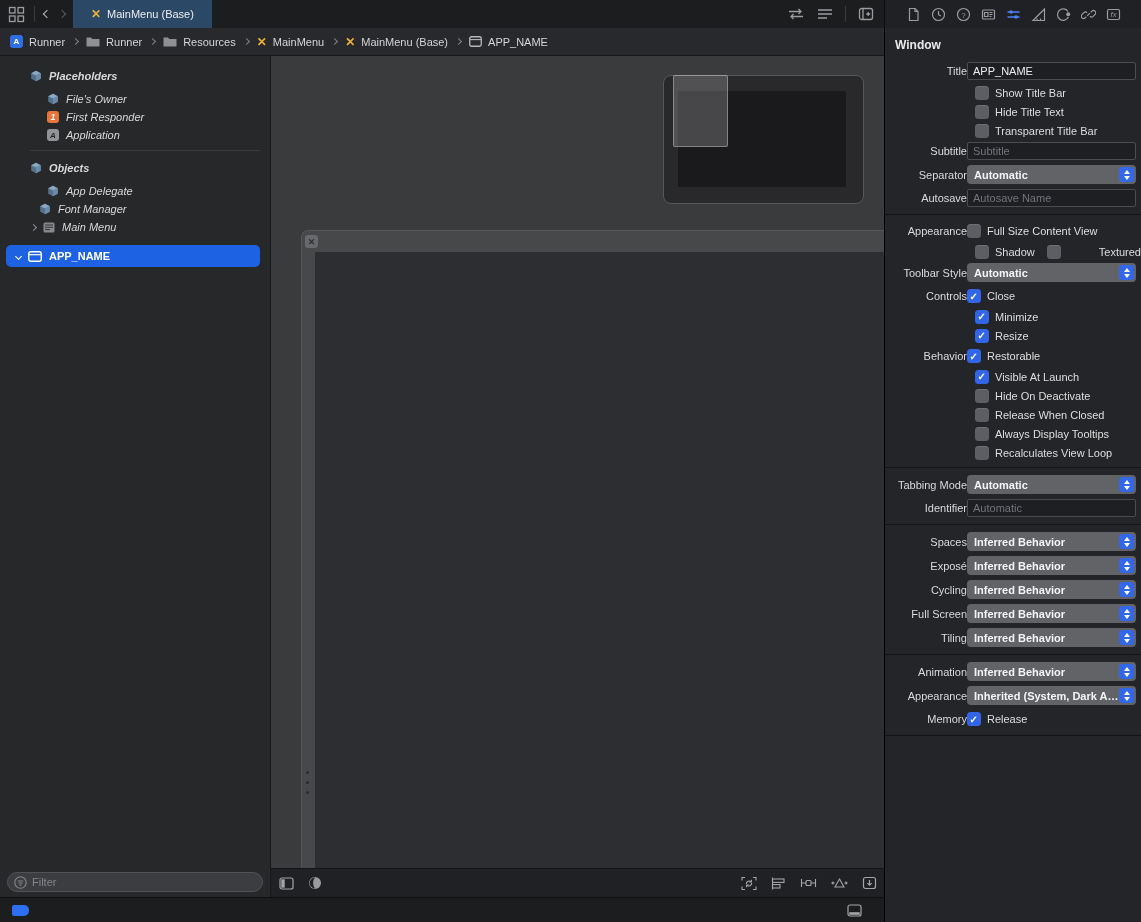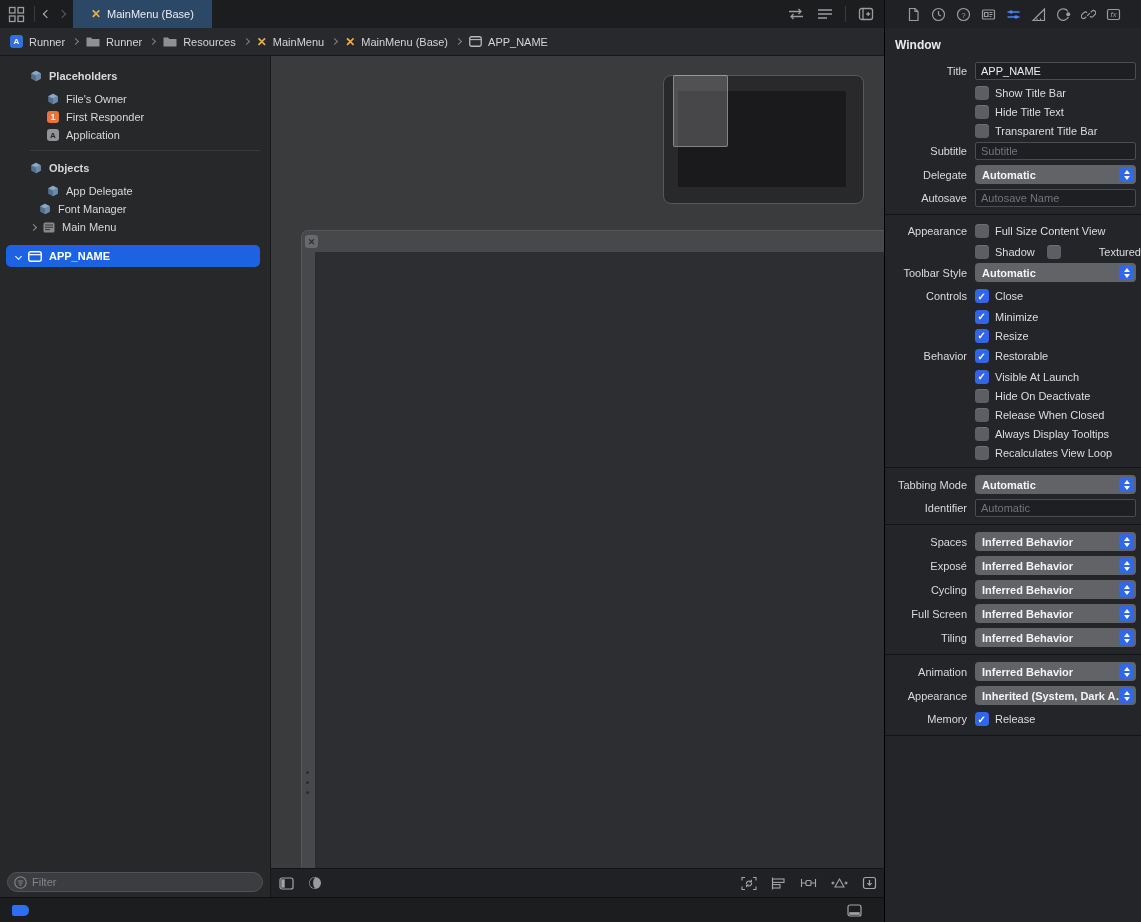--- a/index.html
+++ b/index.html
@@ -38,21 +38,21 @@
   .crumb { display:flex; align-items:center; gap:6px; cursor:pointer; }
   .crumb-sep { width:5px; height:5px; border-right:1.4px solid #818288;
     border-top:1.4px solid #818288; transform:rotate(45deg); }
   .badge-app { width:13px; height:13px; border-radius:3px; background:#2f6fe3;
     color:#fff; font-size:8px; font-weight:bold; display:flex;
     align-items:center; justify-content:center; }
 
   
   #sidebar { position:absolute; left:0; top:56px; width:270px; height:841px;
     background:#27282a; }
-  .trow { display:flex; align-items:center; gap:7px; height:18px; cursor:pointer; }
+  .trow { display:flex; align-items:center; gap:7px; height:18px; cursor:pointer;font-style:italic; }
   .trow.sect { height:21px; font-weight:bold; }
   .tree-div { height:1px; background:#3a3b3d; margin:6px 10px 6px 30px; }
   .badge-one { width:12px; height:12px; border-radius:3px; background:#e8743c;
     color:#fff; font-size:9px; font-weight:bold; display:flex;
     align-items:center; justify-content:center; }
   .badge-gray { width:12px; height:12px; border-radius:3px; background:#929397;
     color:#26272a; font-size:8px; font-weight:bold; display:flex;
     align-items:center; justify-content:center; }
   #sel-row { margin:9px 10px 0 6px; height:22px; border-radius:5px;
     background:#1c62e3; color:#fff; font-weight:bold; display:flex;
@@ -100,21 +100,21 @@
     background:#2e6ef2; cursor:pointer; }
   #bb-right { margin-left:auto; margin-right:10px; }
 
   
   #inspector { position:absolute; left:884px; top:28px; width:257px;
     height:894px; background:#242528; border-left:1px solid #000;
     padding-top:8px; }
   #insp-header { font-weight:bold; font-size:12px; color:#e8e9ea;
     padding:2px 0 10px 10px; }
   .irow { display:flex; align-items:center; margin-bottom:5px; min-height:18px; }
-  .ilabel { width:82px; text-align:right; margin-right:8px; flex-shrink:0;
+  .ilabel { width:82px; text-align:right; flex-shrink:0;
     color:#d9dadb; }
   .ifield { flex:1; height:18px; border:1px solid #4b4c50; background:#1e1f22;
     border-radius:2px; display:flex; align-items:center; padding:0 5px;
     margin-right:5px; color:#ecedee; cursor:text; overflow:hidden;
     white-space:nowrap; }
   .ifield.ph { color:#73747b; }
   .ipopup { flex:1; height:19px; background:#626367; border-radius:4px;
     display:flex; align-items:center; padding-left:7px; margin-right:5px;
     color:#f4f4f5; font-weight:bold; position:relative; cursor:pointer;
     overflow:hidden; white-space:nowrap; }
@@ -456,21 +456,21 @@
     <div class="crow">
       <span class="cb"></span>
       <span class="clabel">Transparent Title Bar</span>
     </div>
 
     <div class="irow" style="margin-top:3px">
       <span class="ilabel">Subtitle</span>
       <span class="ifield ph">Subtitle</span>
     </div>
     <div class="irow">
-      <span class="ilabel">Delegate</span>
+      <span class="ilabel">Separator</span>
       <span class="ipopup">
           <span>Automatic</span>
           <span class="popcap"></span>
         </span>
     </div>
     <div class="irow">
       <span class="ilabel">Autosave</span>
       <span class="ifield ph">Autosave Name</span>
     </div>
 

